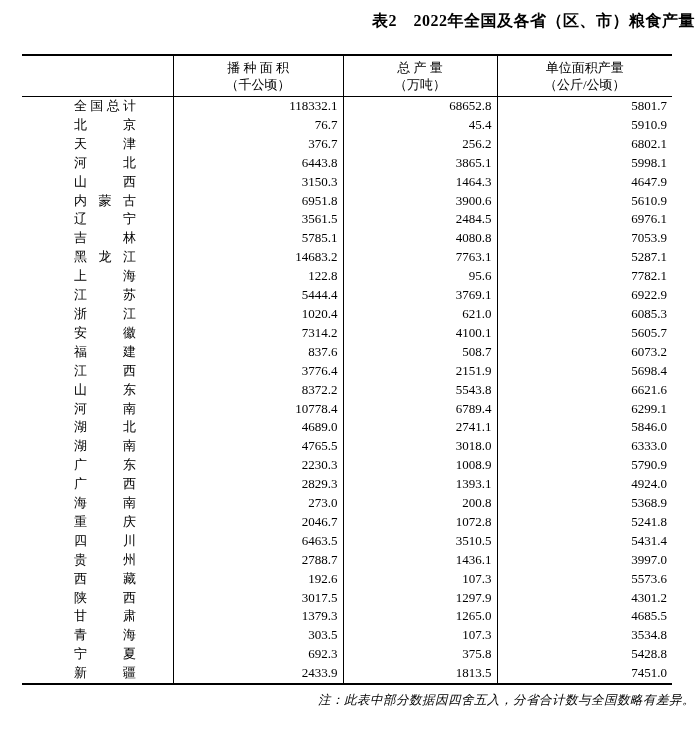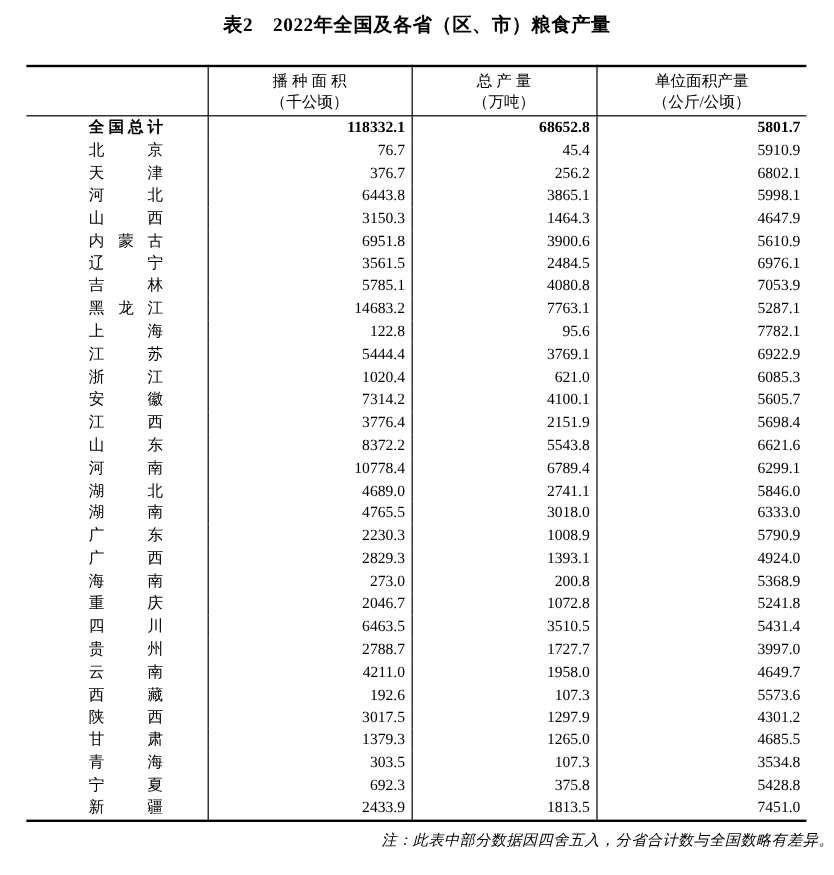--- a/index.html
+++ b/index.html
@@ -11,21 +11,21 @@
   }
   .page {
     position: relative;
     width: 695px;
     height: 729px;
     background: #ffffff;
     overflow: hidden;
   }
   .doc-title {
     padding-top: 11px;
-    text-align: center;
+    text-align: right;
     font-size: 16px;
     font-weight: bold;
     letter-spacing: 0.5px;
   }
   table.grain-table {
     border-collapse: collapse;
     table-layout: fixed;
     width: 650px;
     margin: 22px 0 0 22px;
     border-top: 2.5px solid #000;
@@ -58,21 +58,21 @@
     font-size: 13px;
   }
   .region-name {
     display: inline-block;
     width: 62px;
     margin-left: 52px;
     text-align: justify;
     text-align-last: justify;
     white-space: nowrap;
   }
-  tr.total-row td { font-weight: bold; }
+  tr.total-row td { font-weight: normal; }
   .footnote {
     margin: 7px 0 0 22px;
     font-size: 12.5px;
     font-style: italic;
     letter-spacing: 0.5px;
     text-align: right;
   }
 </style>
 </head>
 <body>
@@ -178,20 +178,26 @@
           <td class="num sep">621.0</td>
           <td class="num">6085.3</td>
         </tr>
         <tr>
           <td class="sep"><span class="region-name">安徽</span></td>
           <td class="num sep">7314.2</td>
           <td class="num sep">4100.1</td>
           <td class="num">5605.7</td>
         </tr>
         <tr>
+          <td class="sep"><span class="region-name">福建</span></td>
+          <td class="num sep">837.6</td>
+          <td class="num sep">508.7</td>
+          <td class="num">6073.2</td>
+        </tr>
+        <tr>
           <td class="sep"><span class="region-name">江西</span></td>
           <td class="num sep">3776.4</td>
           <td class="num sep">2151.9</td>
           <td class="num">5698.4</td>
         </tr>
         <tr>
           <td class="sep"><span class="region-name">山东</span></td>
           <td class="num sep">8372.2</td>
           <td class="num sep">5543.8</td>
           <td class="num">6621.6</td>
@@ -240,28 +246,22 @@
         </tr>
         <tr>
           <td class="sep"><span class="region-name">四川</span></td>
           <td class="num sep">6463.5</td>
           <td class="num sep">3510.5</td>
           <td class="num">5431.4</td>
         </tr>
         <tr>
           <td class="sep"><span class="region-name">贵州</span></td>
           <td class="num sep">2788.7</td>
-          <td class="num sep">1727.7</td>
+          <td class="num sep">1436.1</td>
           <td class="num">3997.0</td>
-        </tr>
-        <tr>
-          <td class="sep"><span class="region-name">云南</span></td>
-          <td class="num sep">4211.0</td>
-          <td class="num sep">1958.0</td>
-          <td class="num">4649.7</td>
         </tr>
         <tr>
           <td class="sep"><span class="region-name">西藏</span></td>
           <td class="num sep">192.6</td>
           <td class="num sep">107.3</td>
           <td class="num">5573.6</td>
         </tr>
         <tr>
           <td class="sep"><span class="region-name">陕西</span></td>
           <td class="num sep">3017.5</td>

